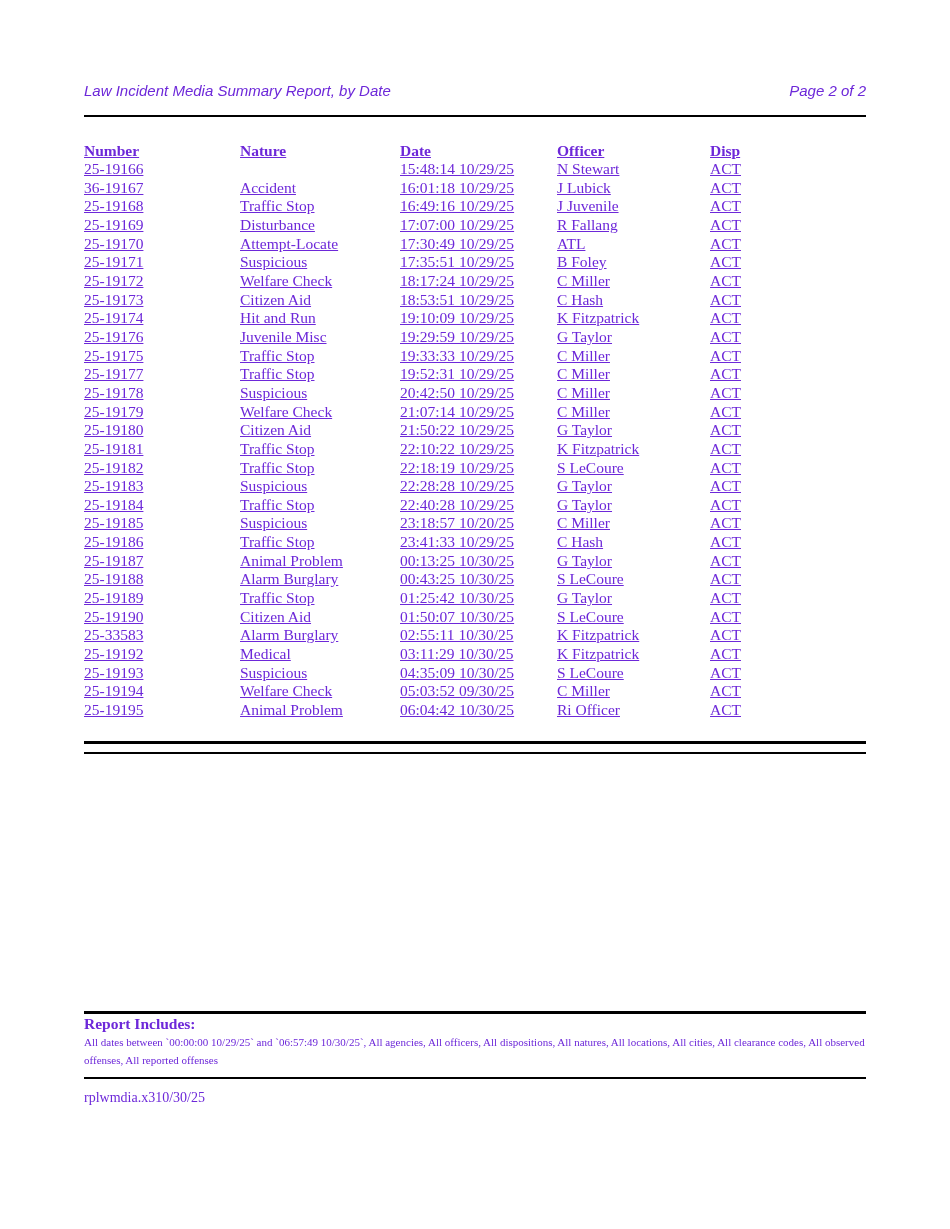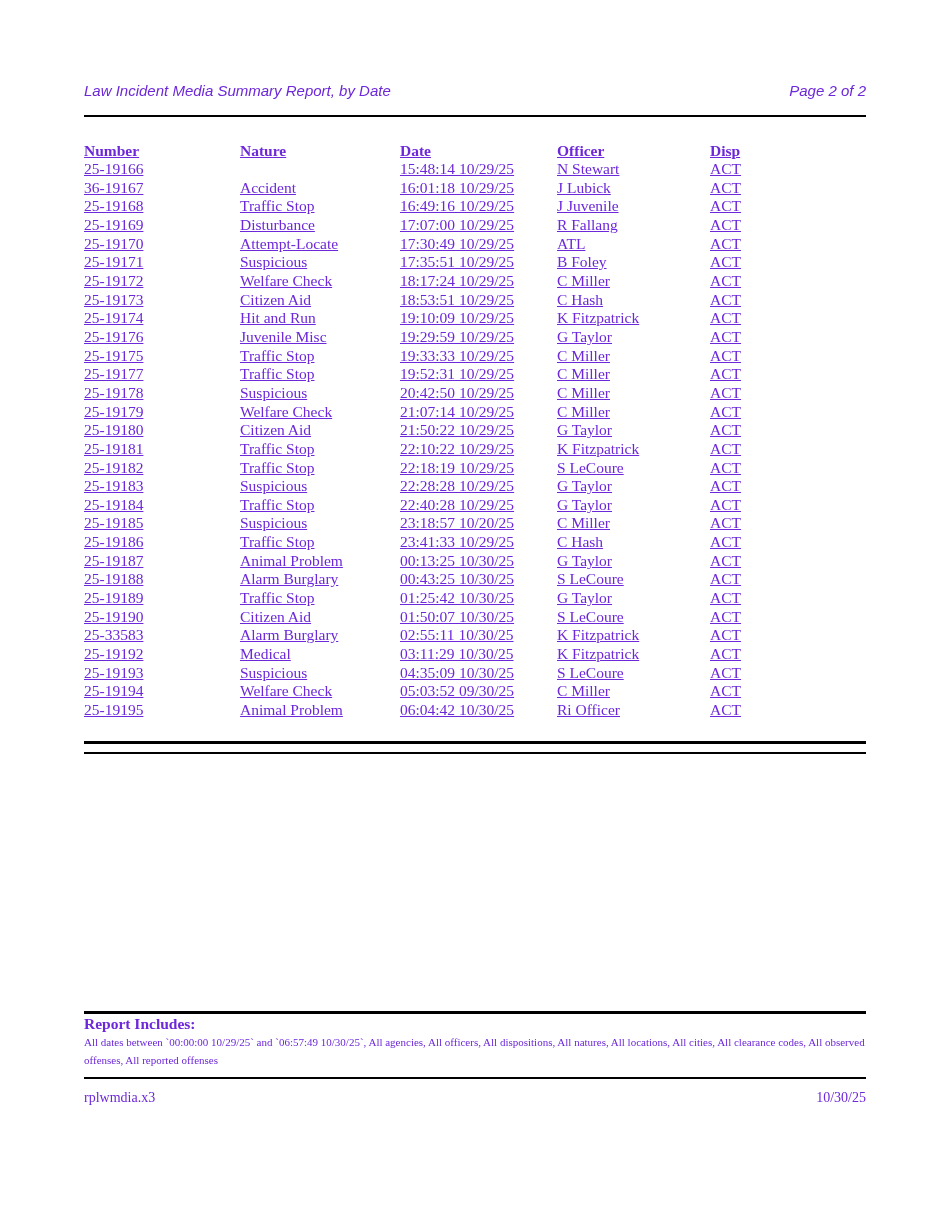--- a/index.html
+++ b/index.html
@@ -72,21 +72,21 @@
   }
   .report-includes-body {
     font-family: "Liberation Serif", serif;
     font-size: 11px;
     line-height: 18.6px;
   }
 
   .footer-rule { height: 2px; margin-top: 7px; }
   .page-footer {
     display: flex;
-    justify-content: space-between;
+    justify-content: flex-start;
     font-family: "Liberation Serif", serif;
     font-size: 14px;
     line-height: 17px;
     margin-top: 10px;
   }
 </style>
 </head>
 <body>
 
 <div class="page">

